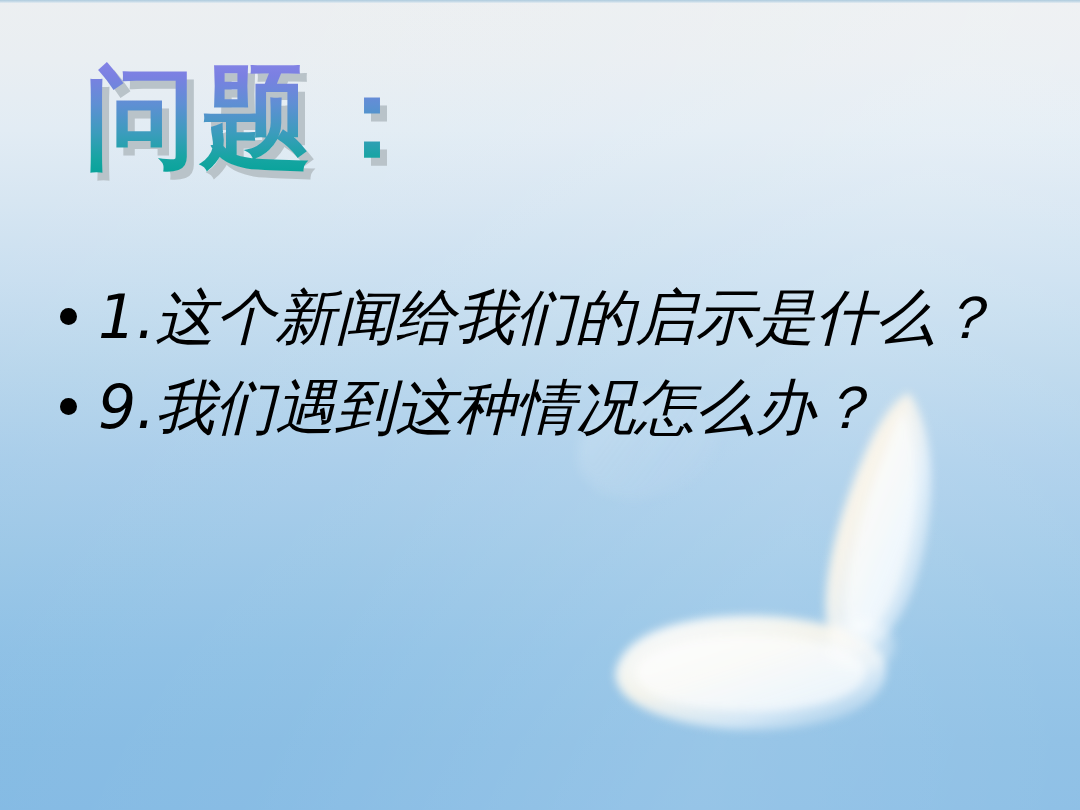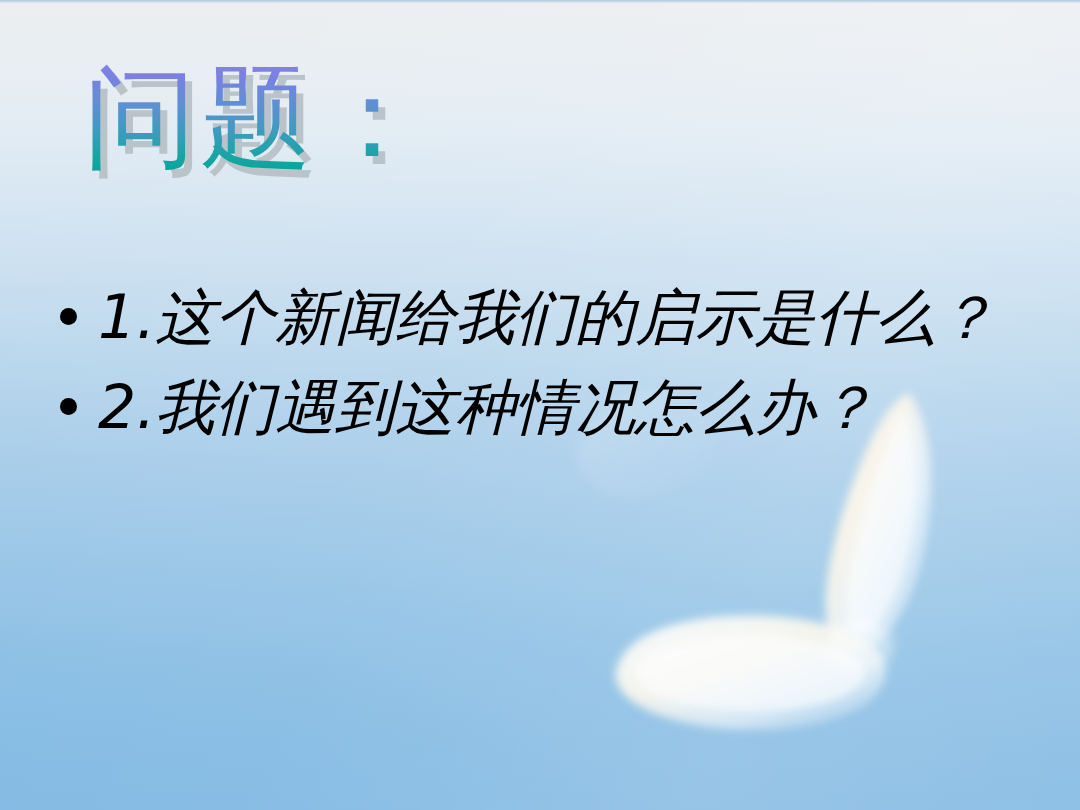--- a/index.html
+++ b/index.html
@@ -69,21 +69,21 @@
   .butterfly svg { display: block; width: 100%; height: 100%; }
 
   
   .title {
     position: absolute;
     left: 84px;
     top: 58px;
     z-index: 4;
     font-size: 112px;
     line-height: 1.06;
-    font-weight: 400;
+    font-weight: 700;
     letter-spacing: 4px;
     white-space: nowrap;
     font-family: "DejaVu Sans", "Liberation Sans", sans-serif;
   }
   
   .title .shadow-layer {
     position: absolute;
     left: 7px;
     top: 8px;
     color: #b9c3c9;
@@ -222,17 +222,17 @@
     <span class="fill-layer">问题：</span>
   </div>
 
   <ul class="body-list">
     <li class="body-item">
       <span class="bullet-dot"></span>
       <span class="item-text">1.这个新闻给我们的启示是什么？</span>
     </li>
     <li class="body-item">
       <span class="bullet-dot"></span>
-      <span class="item-text">2.我们遇到这种情况怎么办？</span>
+      <span class="item-text">9.我们遇到这种情况怎么办？</span>
     </li>
   </ul>
 
 </div>
 
 </body></html>

